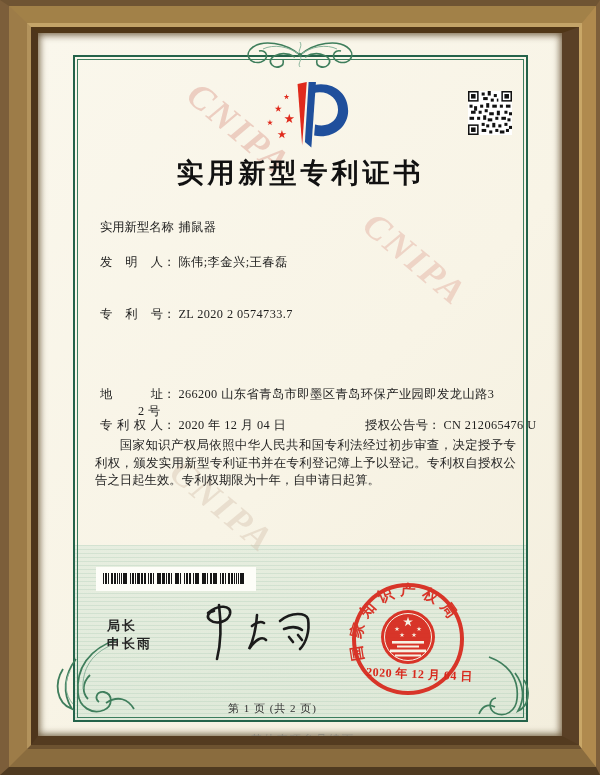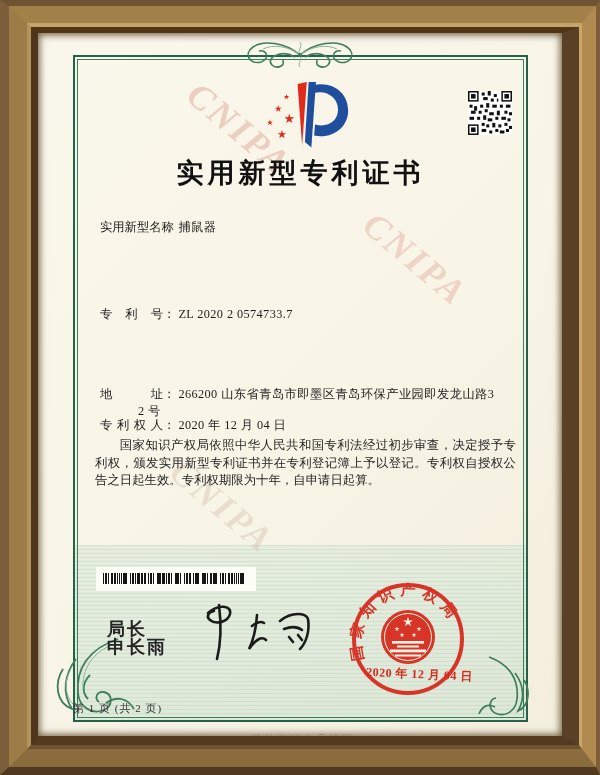--- a/index.html
+++ b/index.html
@@ -44,28 +44,28 @@
   .fvalue{letter-spacing:.4px;margin-top:35px;}
   .row2{left:327px;}
   
   .paras{left:57px;top:404px;width:421px;font-size:12.4px;line-height:17.5px;
       color:#1f1f1f;text-align:justify;}
   .paras p{margin:0;text-indent:2em;}
   .barcode{left:65px;top:540px;width:142px;height:11px;
       background:
       repeating-linear-gradient(90deg,#161616 0 1px,rgba(0,0,0,0) 1px 2px,#161616 2px 4px,rgba(0,0,0,0) 4px 5px,#161616 5px 6px,rgba(0,0,0,0) 6px 9px),
       repeating-linear-gradient(90deg,rgba(0,0,0,0) 0 3px,#161616 3px 4px,rgba(0,0,0,0) 4px 8px,#161616 8px 10px,rgba(0,0,0,0) 10px 13px);}
-  .director{left:69px;font-size:18px;font-weight:bold;color:#242424;
+  .director{left:69px;font-size:13px;font-weight:bold;color:#242424;
       font-family:"Liberation Sans","DejaVu Sans",sans-serif;letter-spacing:2px;}
   .sig{left:150px;top:568px;}
   
   .seal-box{left:310px;top:546px;width:120px;height:120px;opacity:.93;}
   .seal-date{left:328px;top:633px;width:100px;font-size:12px;font-weight:bold;color:#d8281c;
       letter-spacing:.5px;transform:rotate(2.5deg);white-space:nowrap;}
-  .footer{left:35px;top:668px;width:399px;font-size:11px;color:#333;letter-spacing:1px;}
+  .footer{left:35px;top:668px;width:399px;text-align:center;font-size:11px;color:#333;letter-spacing:1px;}
   .contnote{left:150px;top:699px;width:230px;text-align:center;font-size:11px;color:#8a8578;
       letter-spacing:2px;text-shadow:0 0 1px #a9a395;}
   
   .wm{font-size:36px;font-weight:bold;font-style:italic;letter-spacing:3px;
       color:rgba(224,166,152,.5);transform:rotate(40deg);pointer-events:none;
       font-family:"Liberation Serif","DejaVu Serif",serif;}
   .wm1{left:140px;top:75px;}
   .wm2{left:316px;top:205px;color:rgba(224,166,152,.42);}
   .wm3{left:123px;top:452px;color:rgba(210,190,170,.4);}
   svg{display:block;}
@@ -198,34 +198,42 @@
                 <rect x="25" y="25" width="2" height="2"></rect>
         </g>
       </svg>
 
       <div class="abs title">实用新型专利证书</div>
 
       <div class="abs row" style="top:186px">
         <span class="flabel">实用新型名称</span><span>：</span>
         <span class="fvalue">捕鼠器</span>
       </div>
+      <div class="abs row" style="top:221px">
+        <span class="flabel">发明人</span><span>：</span>
+        <span class="fvalue">陈伟;李金兴;王春磊</span>
+      </div>
       <div class="abs row" style="top:273px">
         <span class="flabel">专利号</span><span>：</span>
         <span class="fvalue">ZL 2020 2 0574733.7</span>
       </div>
       <div class="abs row" style="top:353px">
         <span class="flabel">地址</span><span>：</span>
         <span class="fvalue">266200 山东省青岛市即墨区青岛环保产业园即发龙山路3</span>
       </div>
       <div class="abs row" style="top:370px;left:100px">
         <span class="fvalue">2 号</span>
       </div>
       <div class="abs row" style="top:384px">
         <span class="flabel">专利权人</span><span>：</span>
         <span class="fvalue">2020 年 12 月 04 日</span>
+      </div>
+      <div class="abs row row2" style="top:384px">
+        <span class="flabel">授权公告号</span><span>：</span>
+        <span class="fvalue">CN 212065476 U</span>
       </div>
 
       <div class="abs paras">
         <p>国家知识产权局依照中华人民共和国专利法经过初步审查，决定授予专利权，颁发实用新型专利证书并在专利登记簿上予以登记。专利权自授权公告之日起生效。专利权期限为十年，自申请日起算。</p>
       </div>
 
       <div class="abs barcode"></div>
 
       <div class="abs director" style="top:584px">局长</div>
       <div class="abs director" style="top:602px">申长雨</div>

